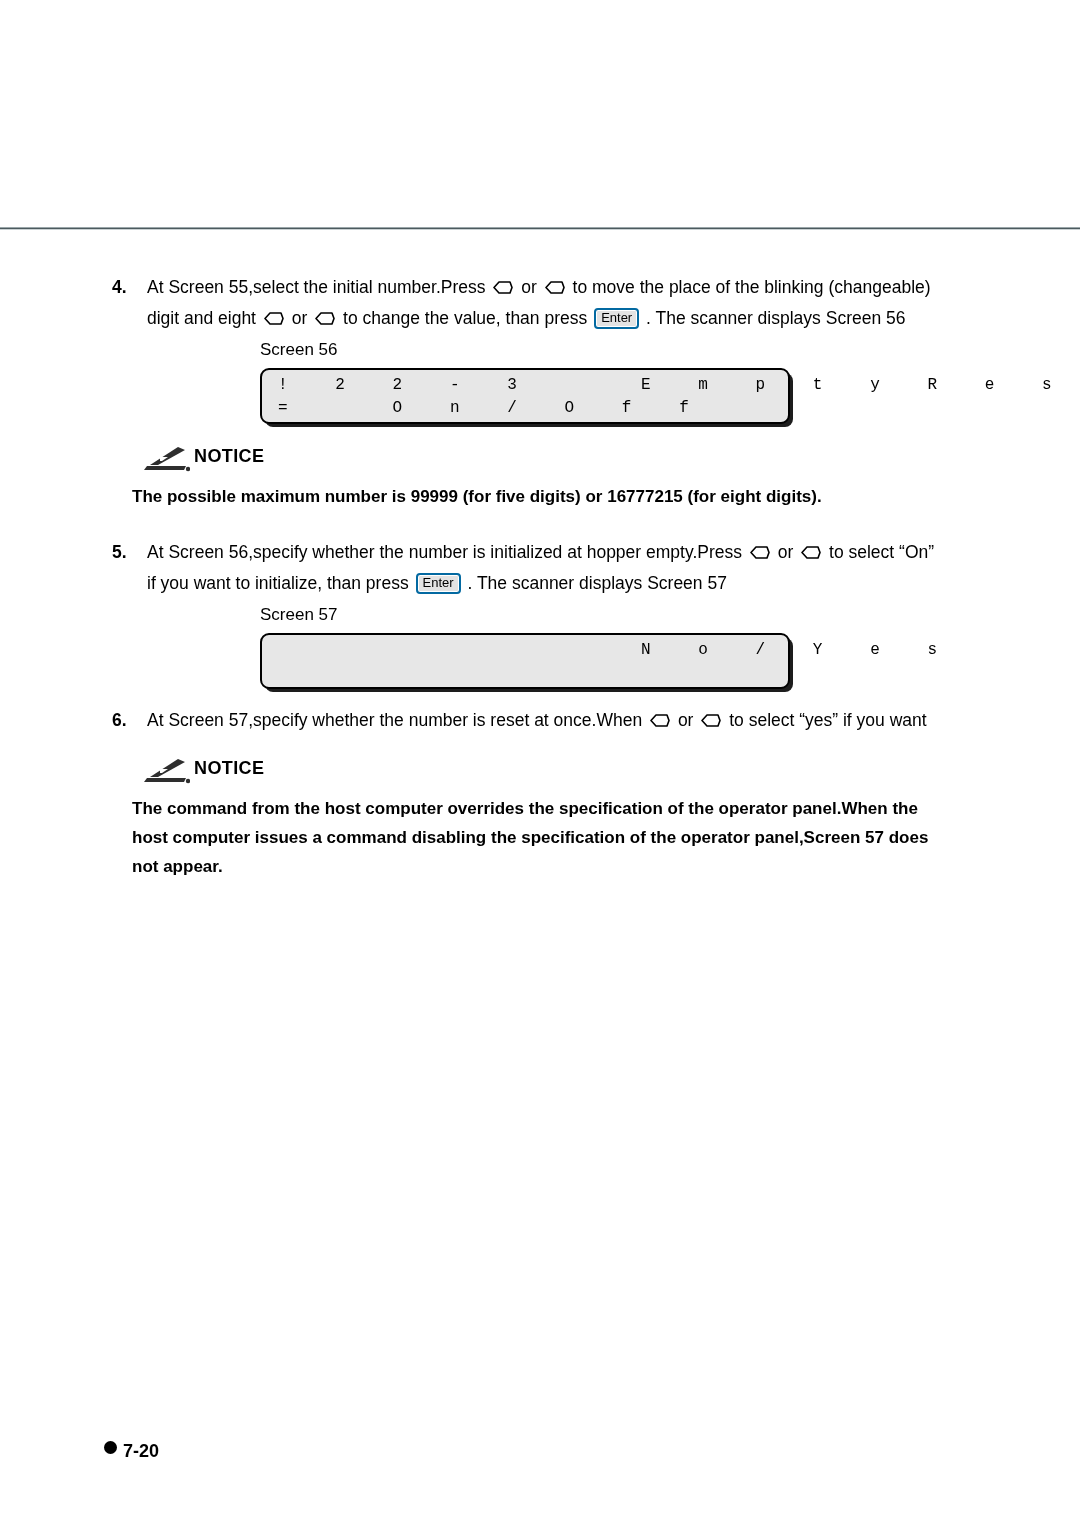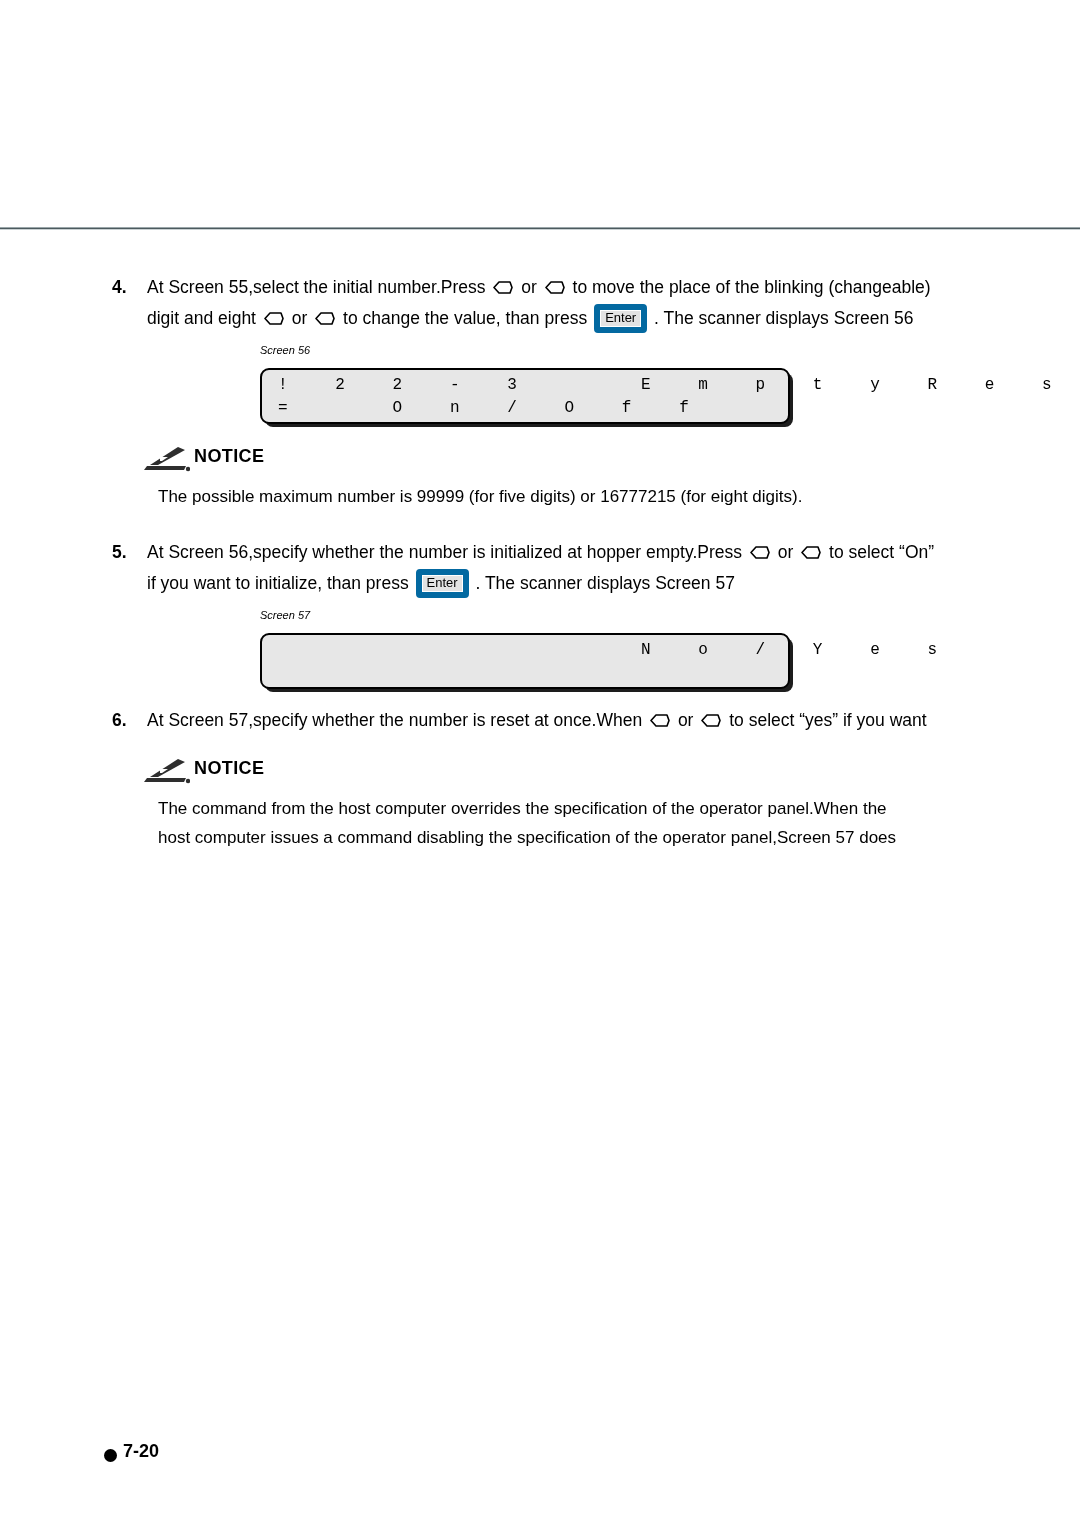--- a/index.html
+++ b/index.html
@@ -70,39 +70,38 @@
     display: inline-block;
     width: 20px;
     height: 13px;
     vertical-align: -1px;
     margin: 0 3px;
   }
   .keycap-diamond svg { display: block; }
 
   .keycap-enter {
     display: inline-block;
-    border: 6px solid #0369a1;
+    border: 2px solid #0369a1;
     border-radius: 4px;
     background: #e3e3e3;
     padding: 0px 5px 1px 5px;
     font-size: 13px;
     line-height: 16px;
     font-family: "Liberation Sans", sans-serif;
     vertical-align: 2px;
     margin: 0 2px;
     box-shadow: inset 0 0 0 1px #ffffff;
   }
 
   
   .screen-caption {
-    font-size: 11px;
+    font-size: 17px;
     line-height: 28px;
     margin-left: 148px;
     margin-top: 2px;
-    font-style: italic;
   }
 
   
   .lcd-wrap {
     margin-left: 148px;
     margin-top: 4px;
     position: relative;
     width: 530px;
   }
   .lcd {
@@ -137,38 +136,39 @@
     height: 26px;
     margin-right: 4px;
   }
   .notice-icon svg { display: block; }
   .notice-title {
     font-size: 18px;
     font-weight: bold;
     letter-spacing: 0.4px;
   }
   .notice-body {
-    margin-left: 46px;
+    margin-left: 20px;
     margin-top: 10px;
     font-size: 17px;
     line-height: 29px;
     width: 840px;
+    font-weight: bold;
   }
   .notice-body .nb-line { white-space: nowrap; }
 
   .gap-lg { height: 26px; }
   .gap-md { height: 16px; }
 
   
   .footer {
     position: absolute;
     left: 104px;
     top: 1441px;
     display: flex;
-    align-items: flex-end;
+    align-items: flex-start;
     font-size: 18px;
     font-weight: bold;
   }
   .footer-bullet {
     width: 13px;
     height: 13px;
     border-radius: 50%;
     background: #000000;
     margin-right: 6px;
   }
@@ -310,20 +310,21 @@
           <path d="M18 11 L26 11 L20 15 L18 15 Z" fill="#ffffff"></path>
           <path d="M2 24 L42 24 L44 20 L5 20 Z" fill="#2e2e2e"></path>
           <circle cx="46" cy="23" r="2.2" fill="#2e2e2e"></circle>
         </svg>
       </span>
       <span class="notice-title">NOTICE</span>
     </div>
     <div class="notice-body">
       <div class="nb-line">The command from the host computer overrides the specification of the operator panel.When the</div>
       <div class="nb-line">host computer issues a command disabling the specification of the operator panel,Screen 57 does</div>
+      <div class="nb-line">not appear.</div>
     </div>
 
   </div>
 
   <div class="footer">
     <span class="footer-bullet"></span>
     <span>7-20</span>
   </div>
 
 </div>

